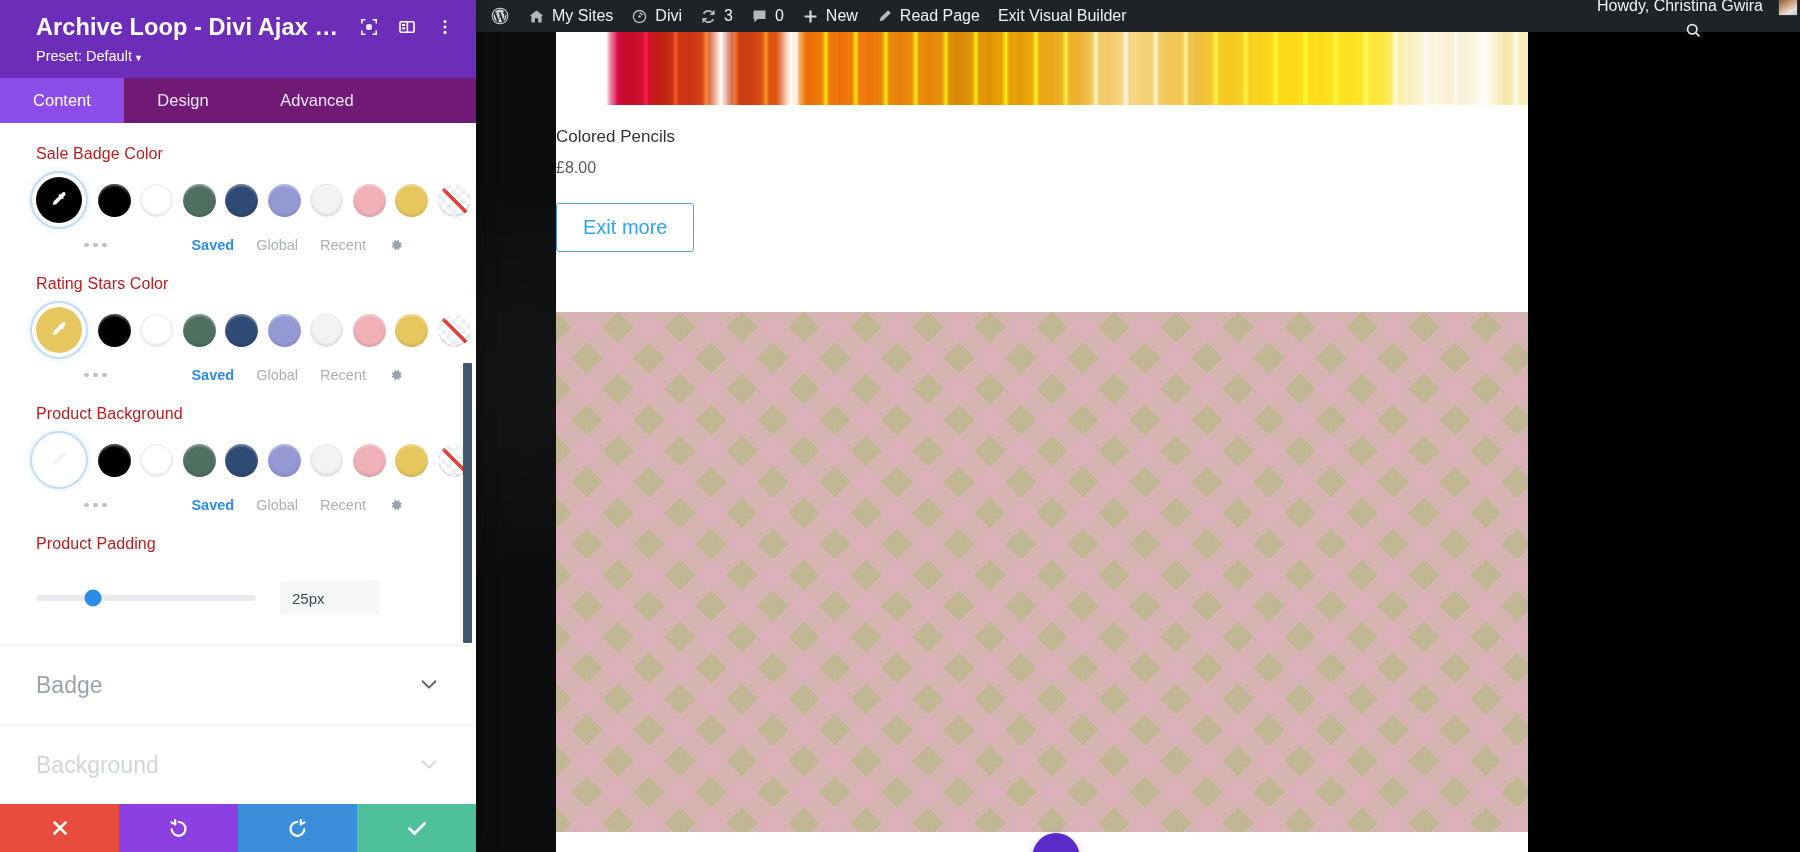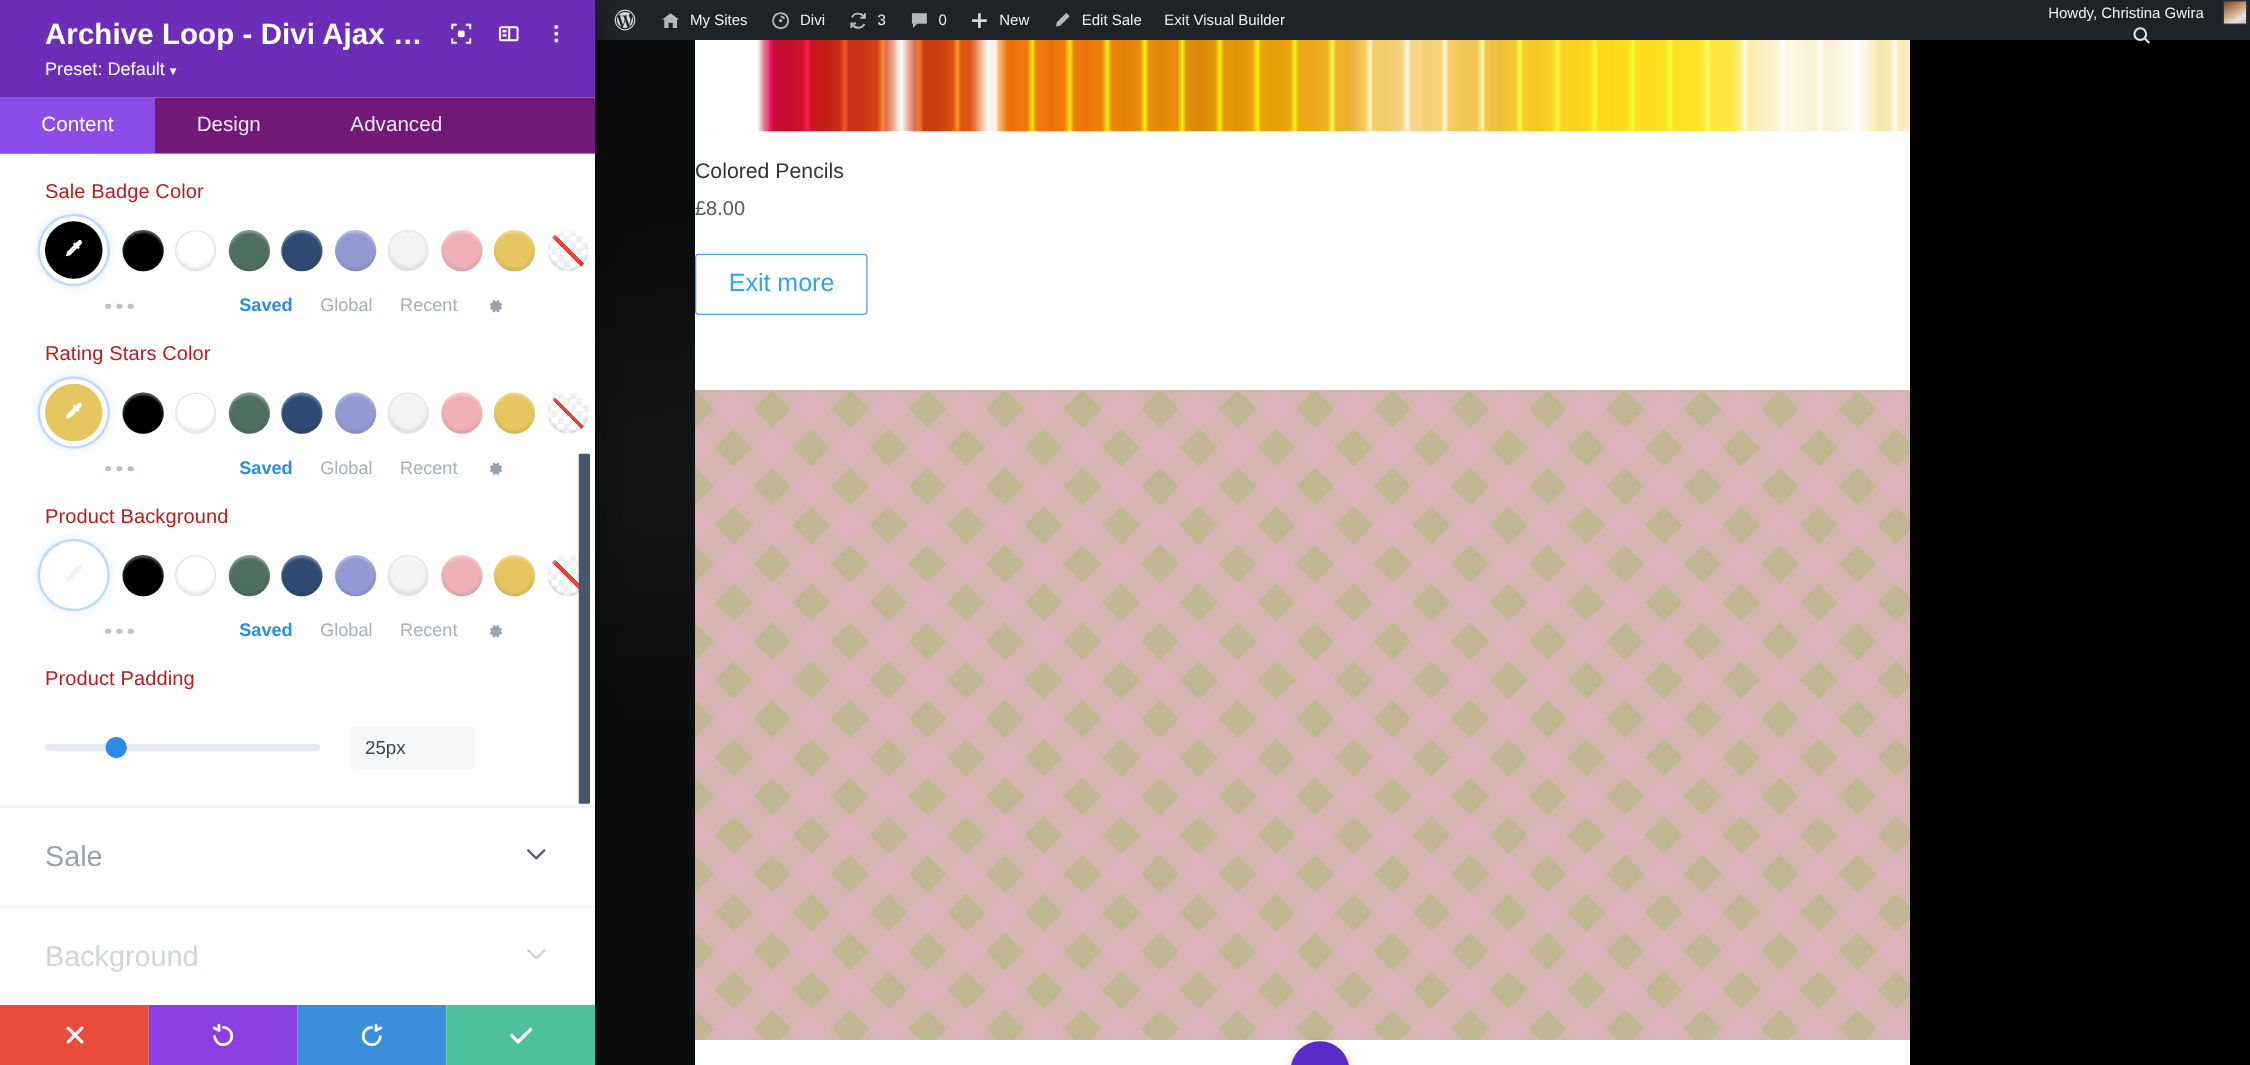--- a/index.html
+++ b/index.html
@@ -8,22 +8,22 @@
     overflow: hidden;
     font-family: "Liberation Sans", sans-serif;
     background: #000;
   }
   #root { position: relative; width: 1800px; height: 852px; overflow: hidden; }
 
   
   #wpadminbar {
     position: absolute; left: 476px; top: 0; width: 1324px; height: 32px;
     background: #1d2327; color: #f0f0f1;
-    display: flex; 
-    font-size: 12px; z-index: 40;
+    display: flex; align-items: center;
+    font-size: 16px; z-index: 40;
   }
   .ab-item {
     display: flex; align-items: center; gap: 7px;
     height: 32px; padding: 0 9px; color: #f0f0f1; white-space: nowrap;
   }
   .ab-item .ico { display: inline-flex; align-items: center; justify-content: center; opacity: .92; }
   .ab-spacer { flex: 1 1 auto; }
   .ab-right { display: flex; align-items: center; flex-direction: column; }
   .ab-avatar {
     width: 20px; height: 20px; border-radius: 1px; margin-left: 8px;
@@ -301,21 +301,21 @@
       </span>
       <span>New</span>
     </div>
 
     <div class="ab-item">
       <span class="ico">
         <svg width="17" height="17" viewBox="0 0 20 20" fill="#c3c4c7">
           <path d="M14.2 2.6l3.2 3.2-9 9-4 .8.8-4 9-9z"></path>
         </svg>
       </span>
-      <span>Edit Sale</span>
+      <span>Read Page</span>
     </div>
 
     <div class="ab-item">
       <span>Exit Visual Builder</span>
     </div>
 
     <div class="ab-spacer"></div>
 
     <div class="ab-right">
       <div class="ab-item" style="padding-right:2px;">
@@ -496,21 +496,21 @@
             <div class="range-track">
               <div class="range-knob" style="left: 26%;"></div>
             </div>
             <input class="range-input" type="text" value="25px" style="">
           </div>
         </div>
 
         <div class="divider"></div>
 
         <div class="toggle-sec">
-          <span class="ts-label">Sale</span>
+          <span class="ts-label">Badge</span>
           <span class="chev">
             <svg width="22" height="22" viewBox="0 0 24 24" fill="none" stroke="#5b646c" stroke-width="2.1" stroke-linecap="round" stroke-linejoin="round">
               <path d="M5 9l7 7 7-7"></path>
             </svg>
           </span>
         </div>
 
         <div class="divider" style="margin-top:0;"></div>
 
         <div class="toggle-sec faded">

